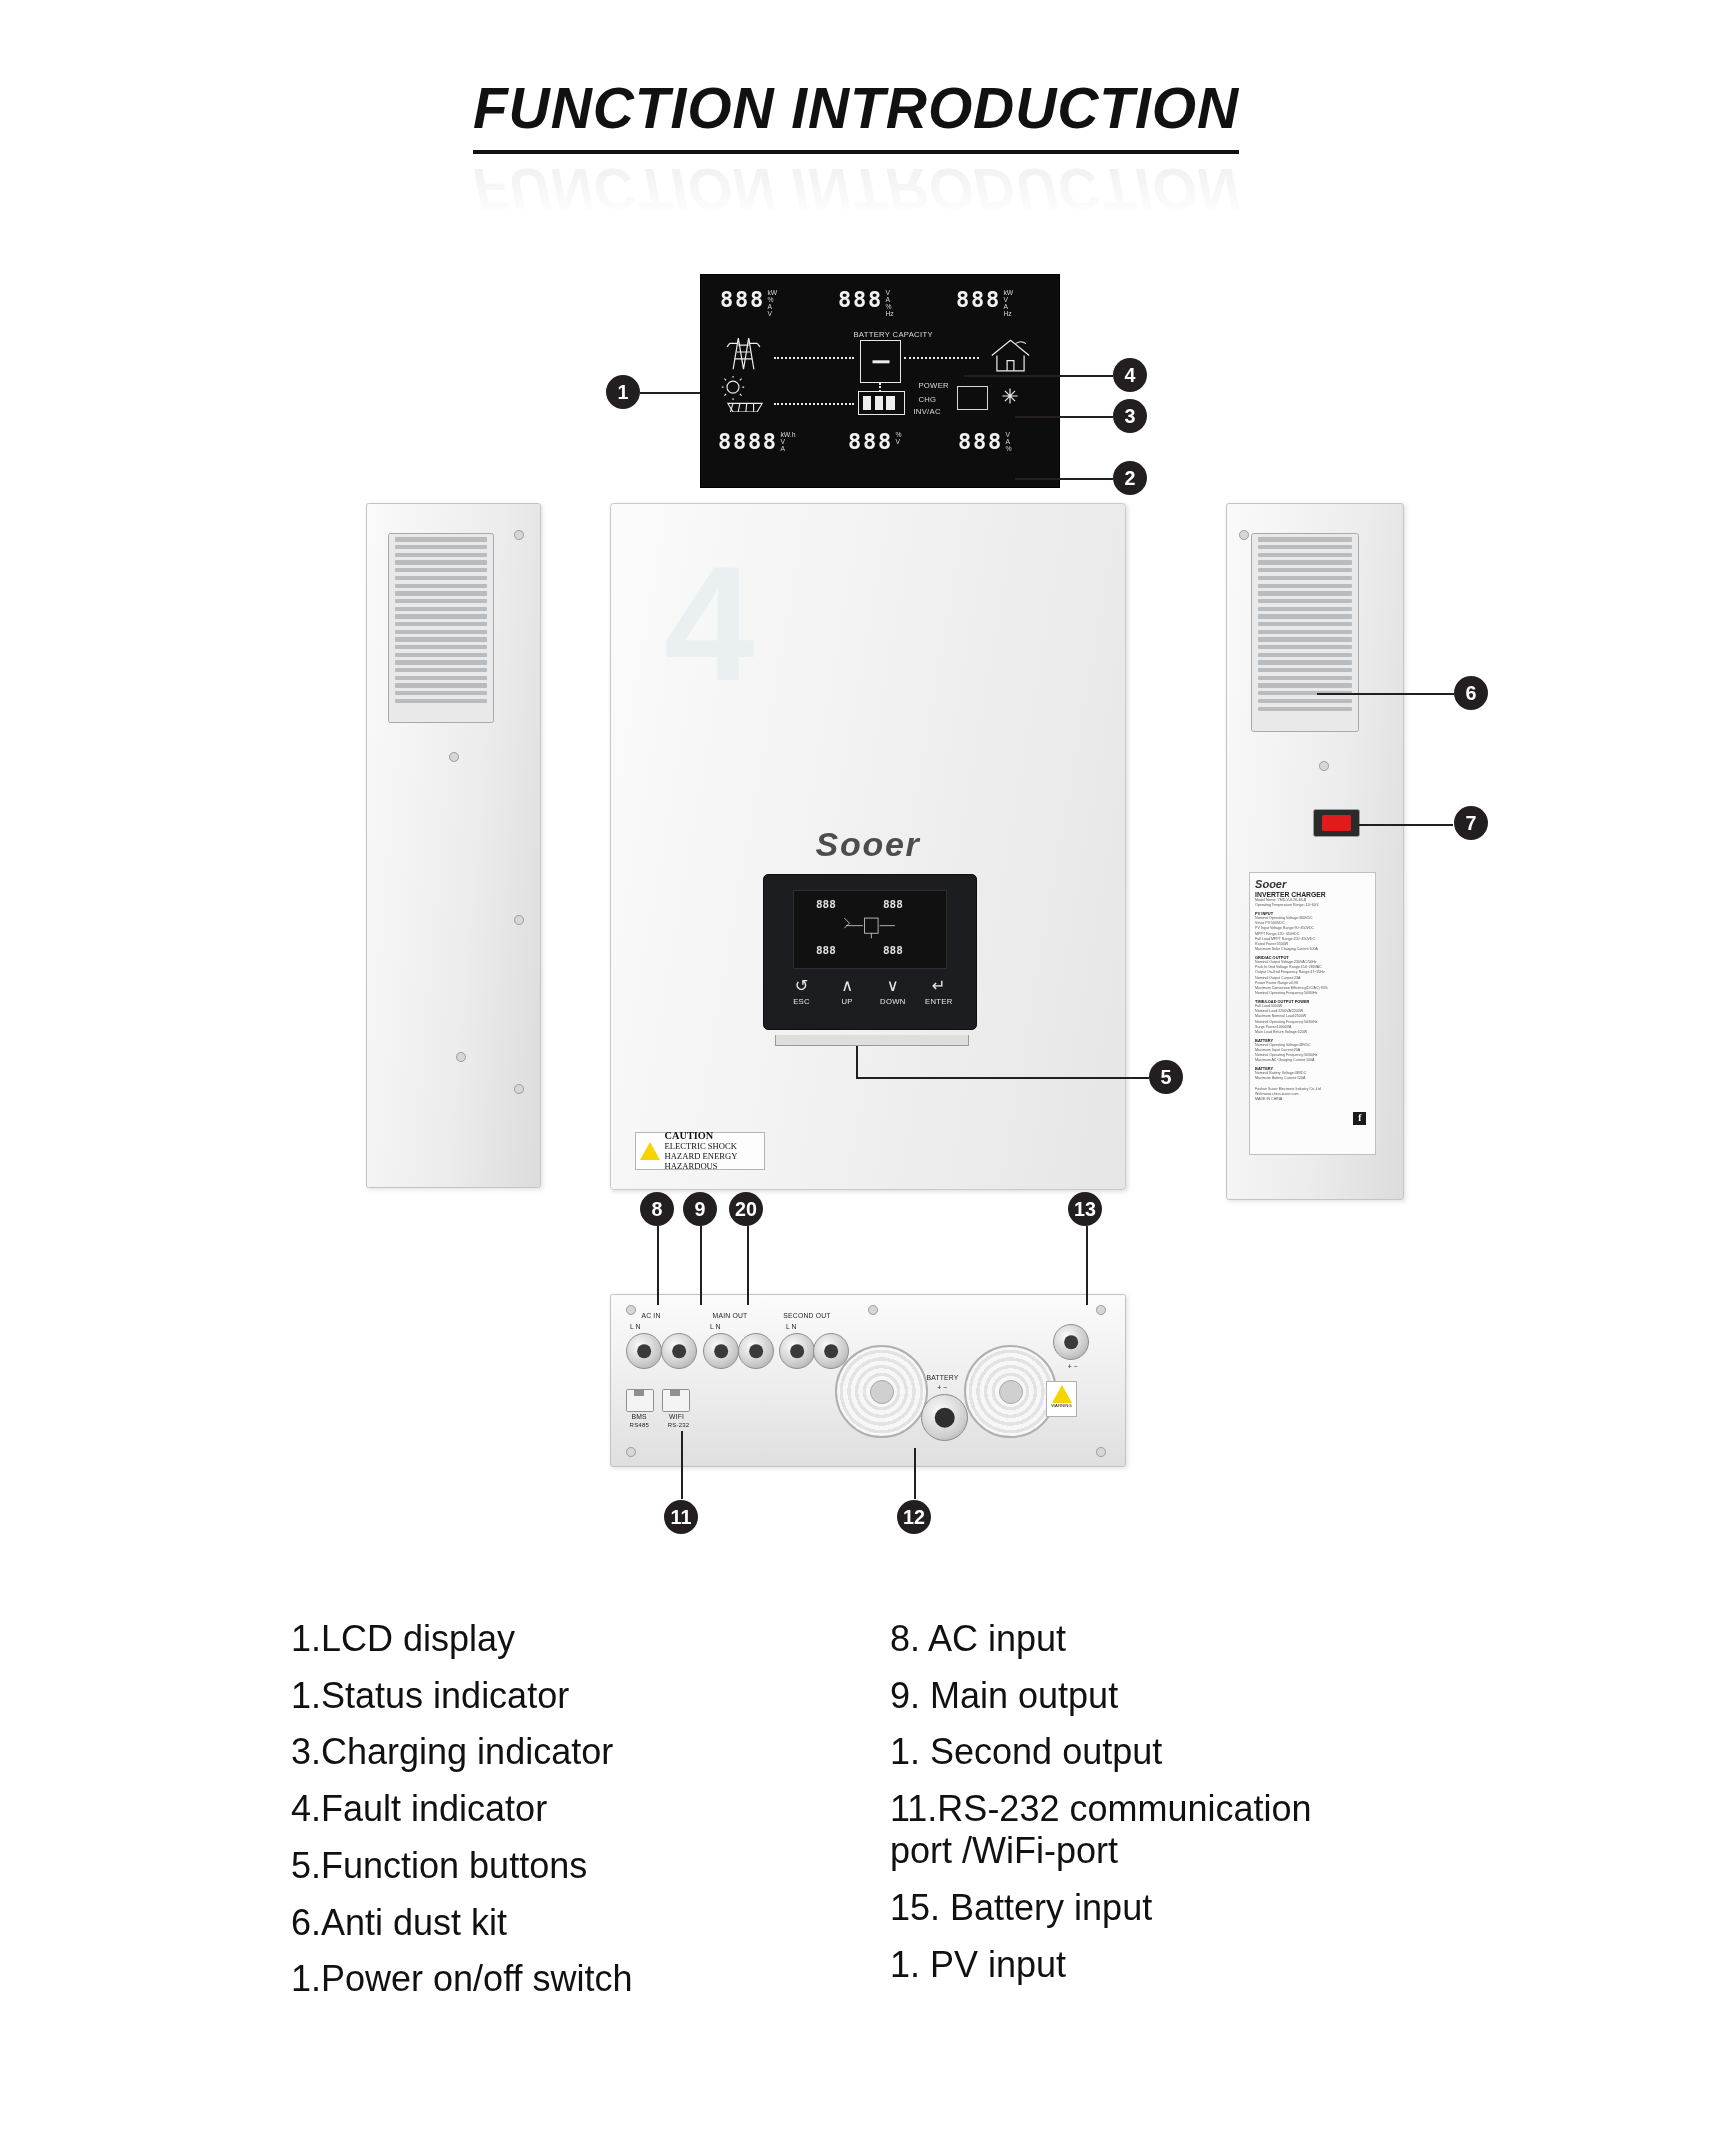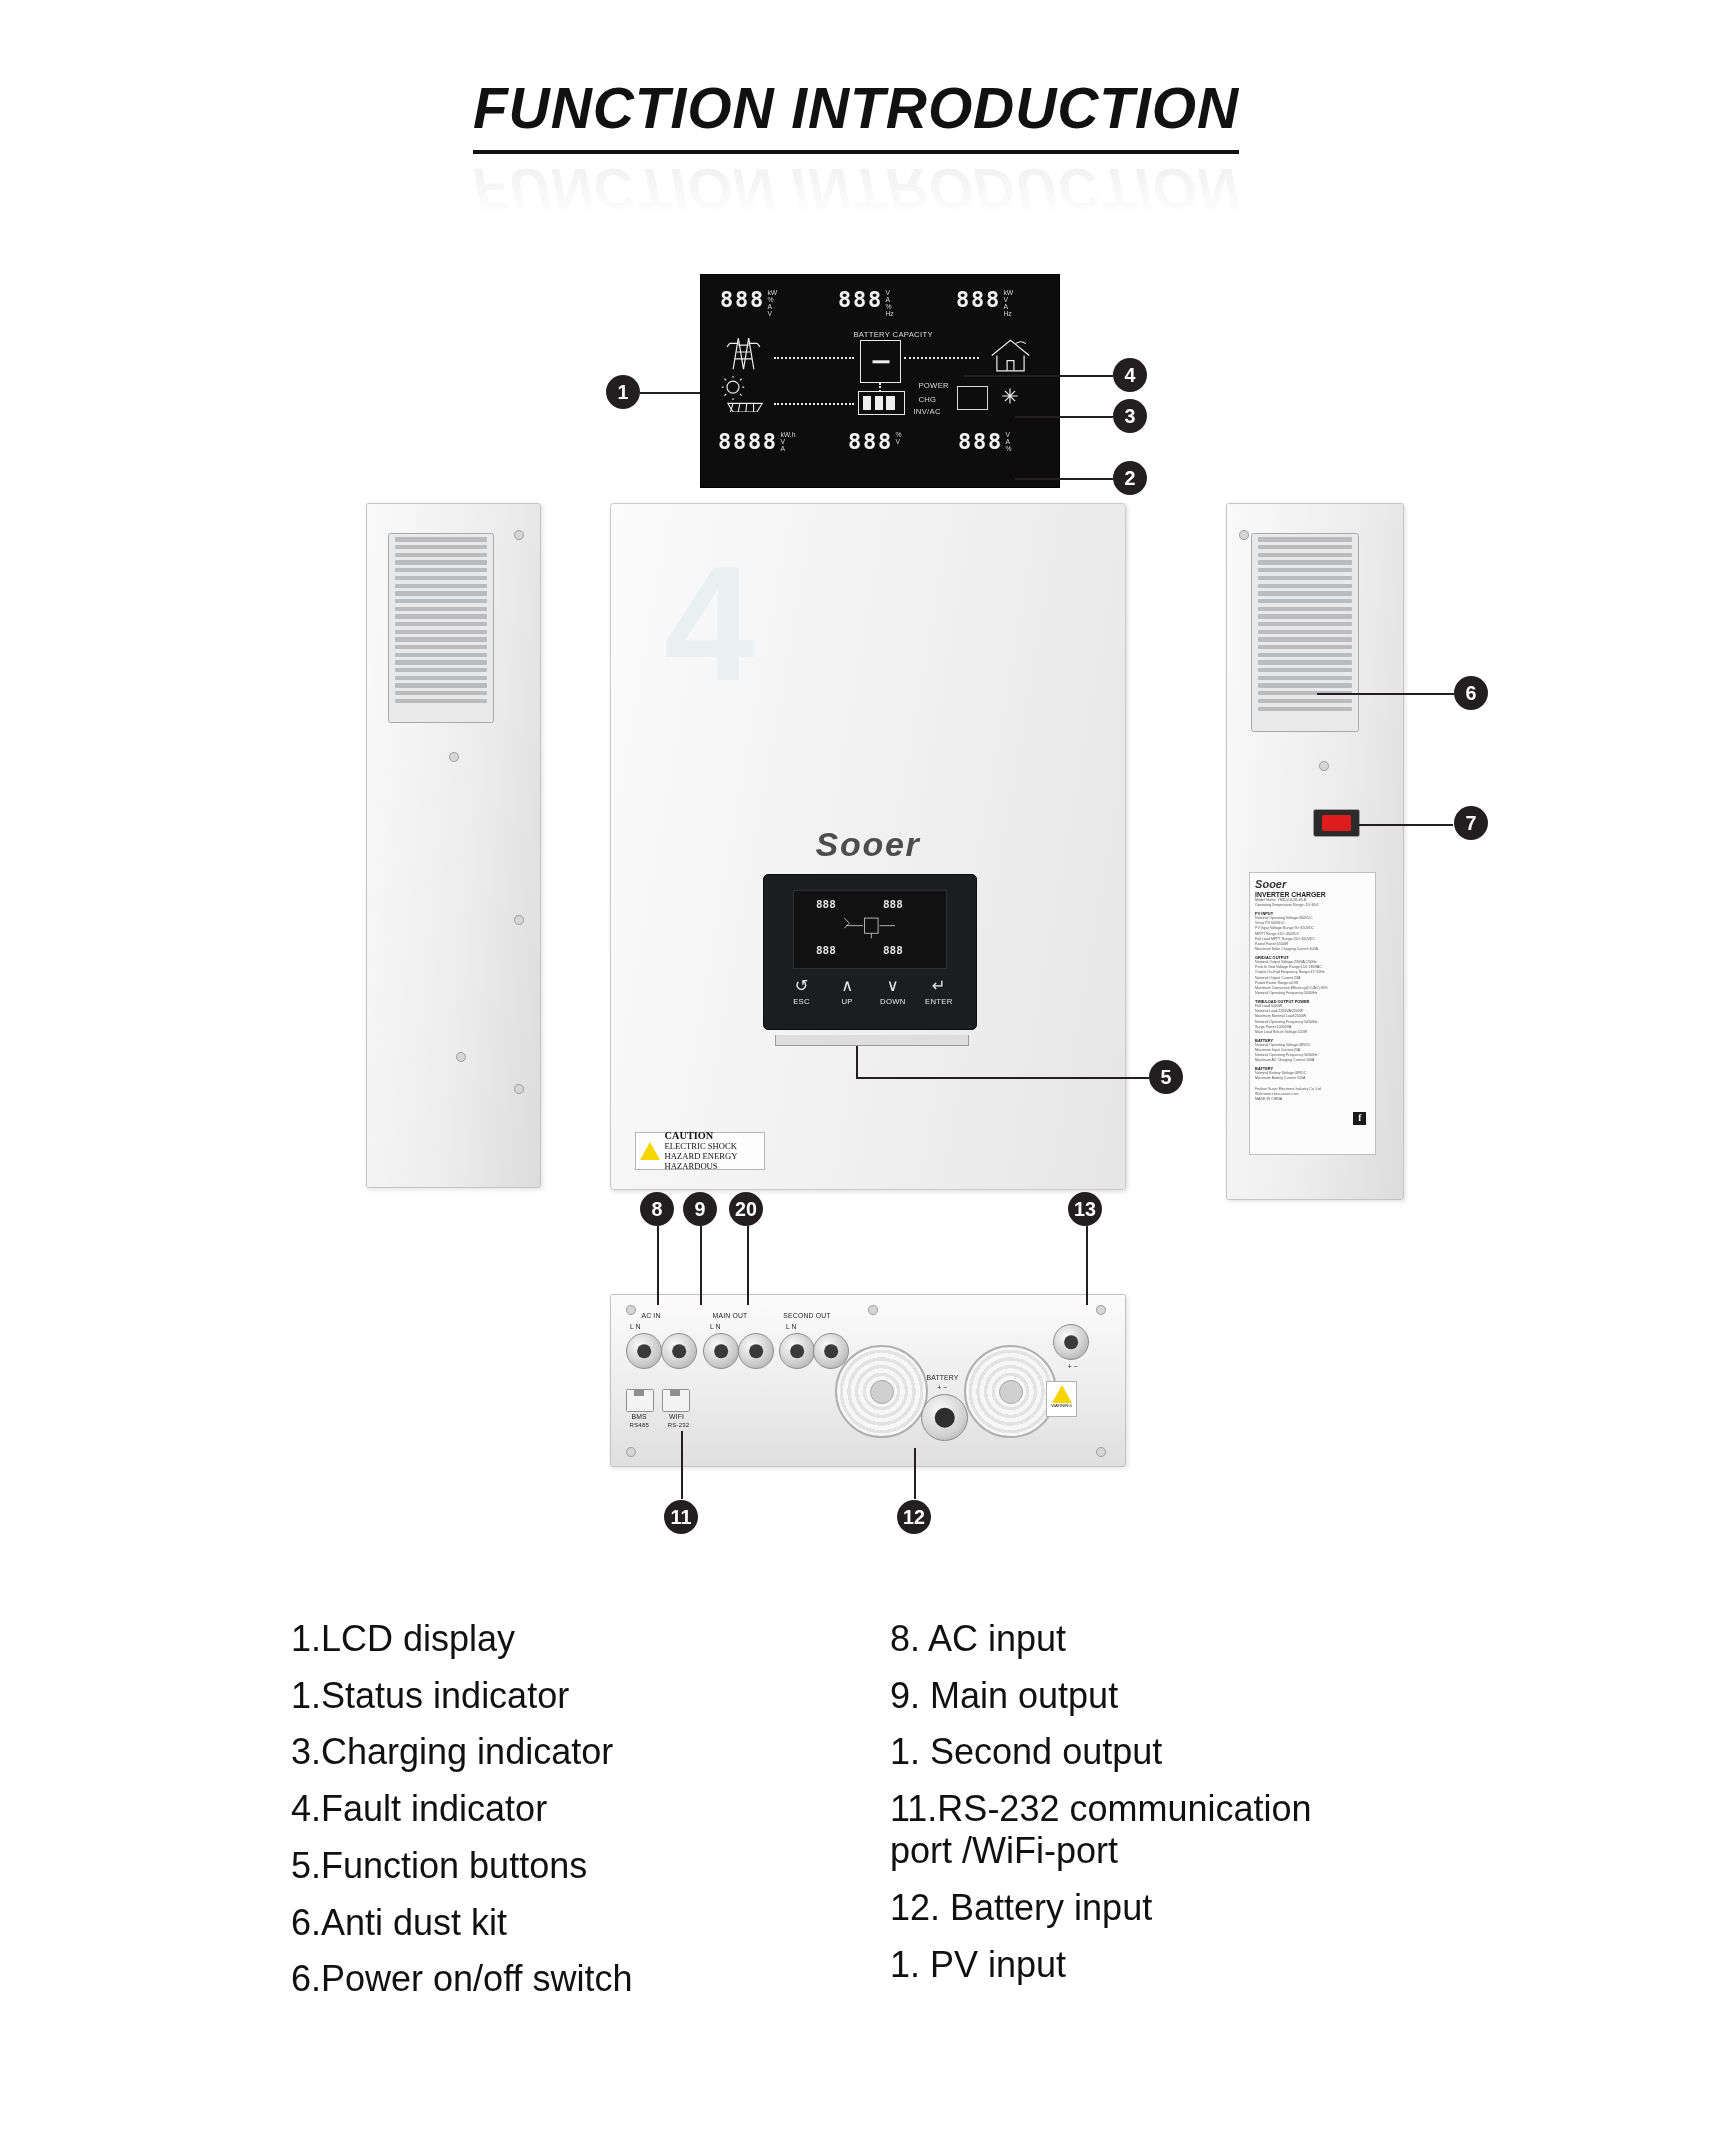--- a/index.html
+++ b/index.html
@@ -883,28 +883,28 @@
 
 <div class="legend">
   <div class="legend-col">
     <ul>
       <li>1.LCD display</li>
       <li>1.Status indicator</li>
       <li>3.Charging indicator</li>
       <li>4.Fault indicator</li>
       <li>5.Function buttons</li>
       <li>6.Anti dust kit</li>
-      <li>6.Power on/off switch</li>
+      <li>1.Power on/off switch</li>
     </ul>
   </div>
   <div class="legend-col">
     <ul>
       <li>8. AC input</li>
       <li>9. Main output</li>
       <li>1. Second output</li>
       <li>11.RS-232 communication
       port /WiFi-port</li>
-      <li>12. Battery input</li>
+      <li>15. Battery input</li>
       <li>1. PV input</li>
     </ul>
   </div>
 </div>
 
 
 </body></html>

